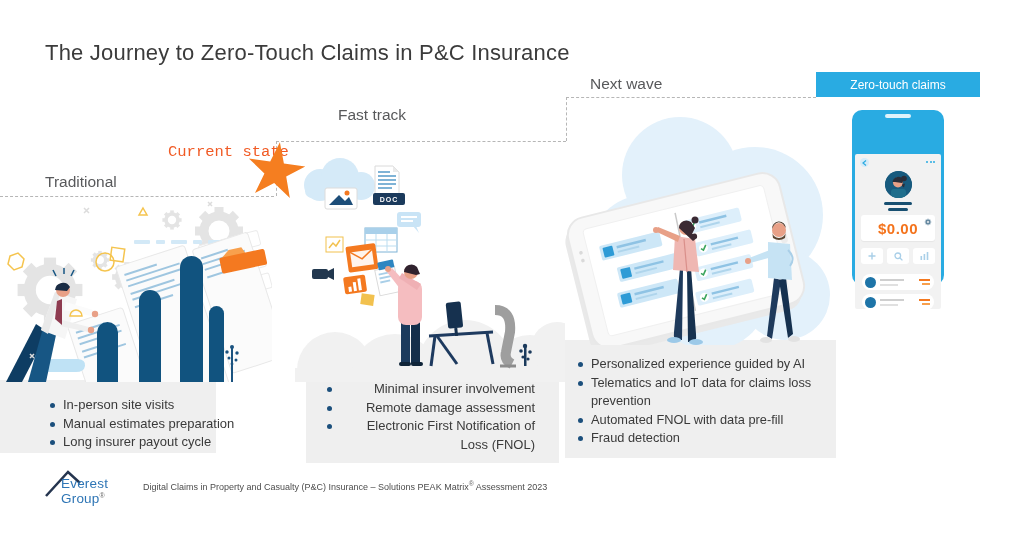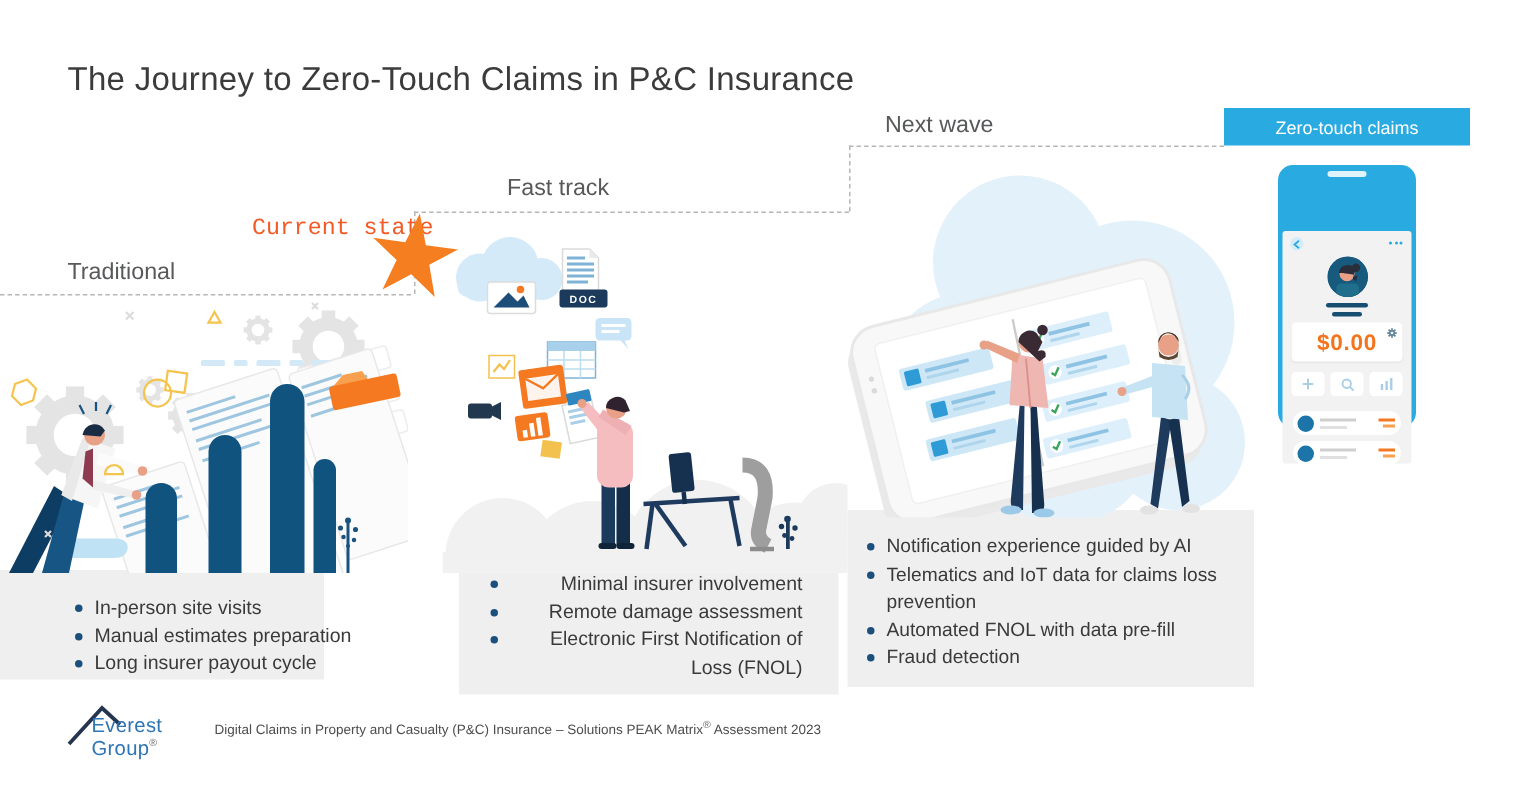--- a/index.html
+++ b/index.html
@@ -12,21 +12,21 @@
   .dash-v{position:absolute;border-left:1.5px dashed #b6b6b6;width:0;}
   #line-trad{left:0;top:196px;width:274px;}
   #line-ft{left:276px;top:141px;width:290px;}
   #line-nw{left:566px;top:97px;width:250px;}
   #vline-1{left:276px;top:141px;height:55px;}
   #vline-2{left:566px;top:97px;height:44px;}
   
   .stage-label{position:absolute;font-size:15.5px;color:#58595b;white-space:nowrap;}
   #lbl-trad{left:45px;top:173px;}
   #lbl-cur{left:168px;top:143px;color:#f15a24;font-family:Liberation Mono, monospace;}
-  #lbl-ft{left:338px;top:117px;}
+  #lbl-ft{left:338px;top:106px;}
   #lbl-nw{left:590px;top:75px;}
   #badge{position:absolute;left:816px;top:72px;width:164px;height:25px;background:#29abe2;
          color:#fff;font-size:12px;display:flex;align-items:center;justify-content:center;}
   #star{position:absolute;left:246px;top:141px;transform:rotate(8deg);}
   
   .panel{position:absolute;background:#efefef;}
   #panel1{left:0;top:380px;width:216px;height:73px;}
   #panel2{left:306px;top:368px;width:253px;height:95px;text-align:right;}
   #panel3{left:565px;top:340px;width:271px;height:118px;}
   .blist{list-style:none;margin:0;padding:0;font-size:13px;color:#3a3a3a;line-height:18.5px;}
@@ -103,21 +103,21 @@
   </div>
   <div class="panel" id="panel2">
     <ul class="blist">
       <li>Minimal insurer involvement</li>
       <li>Remote damage assessment</li>
       <li>Electronic First Notification of Loss (FNOL)</li>
     </ul>
   </div>
   <div class="panel" id="panel3">
     <ul class="blist">
-      <li>Notification experience guided by AI</li>
+      <li>Personalized experience guided by AI</li>
       <li>Telematics and IoT data for claims loss prevention</li>
       <li>Automated FNOL with data pre-fill</li>
       <li>Fraud detection</li>
     </ul>
   </div>
 
   <svg class="illus" id="illus-trad" width="272" height="184" viewBox="0 0 272 184">
     <defs>
       <g id="gear">
         <circle r="15" fill="none" stroke="#E4E4E4" stroke-width="9"></circle>

